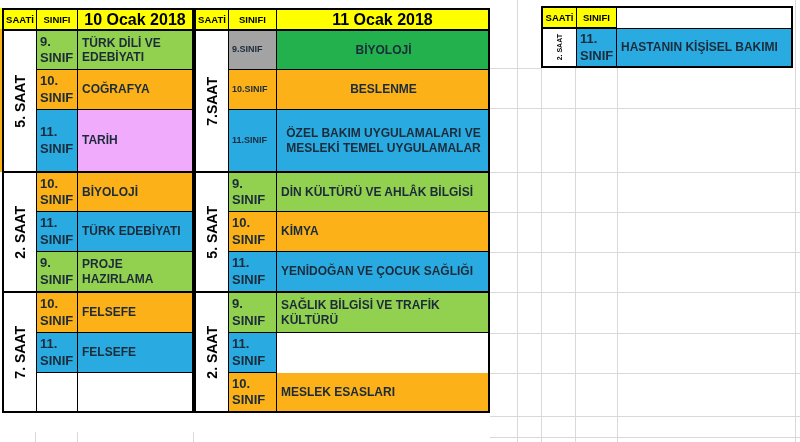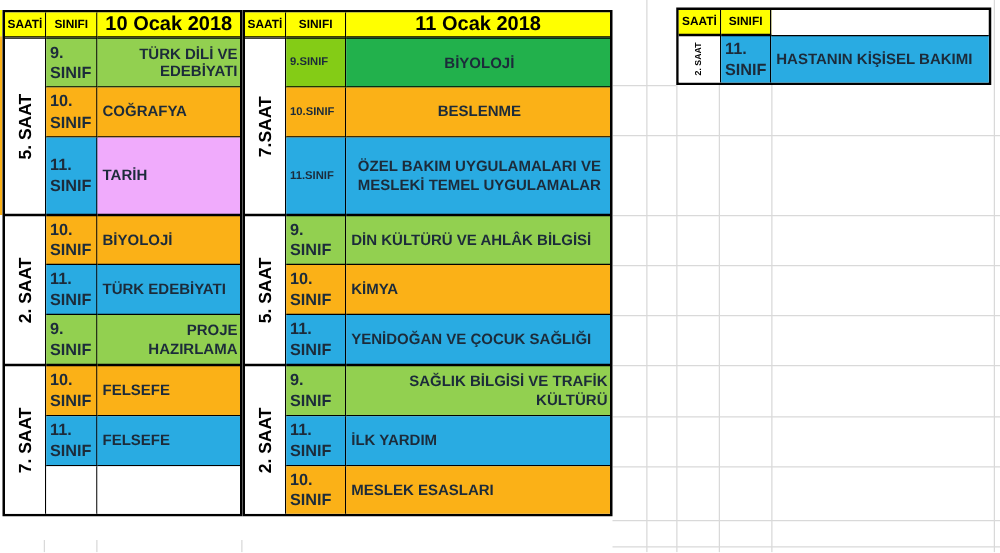--- a/index.html
+++ b/index.html
@@ -24,21 +24,21 @@
   .r6{grid-row:6}.r7{grid-row:7}.r8{grid-row:8}.r9{grid-row:9}.r10{grid-row:10;border-bottom:none}
   .saatA{grid-column:1;grid-row:2/5}
   .saatB{grid-column:1;grid-row:5/8}
   .saatC{grid-column:1;grid-row:8/11;border-bottom:none}
   .bt{border-top:1px solid #000}
   .hdr{justify-content:center;font-weight:700;font-size:9.5px;color:#000;}
   .date{font-size:16px;letter-spacing:0px;}
   .saat{justify-content:center;color:#000;font-weight:700;font-size:14px;background:#fff;}
   .vt{writing-mode:vertical-rl;transform:rotate(180deg);white-space:nowrap;}
   .grade{font-weight:700;font-size:13px;padding-left:3px;line-height:1.25;}
-  .subj{font-weight:700;font-size:12px;padding:0 2px 0 4px;line-height:1.2;text-align:right;}
+  .subj{font-weight:700;font-size:12px;padding:0 2px 0 4px;line-height:1.2;}
   .ctr{justify-content:center;text-align:center;}
   .g1{font-size:9px;white-space:nowrap;}
   #t2 .saat{font-size:7px;}
   #t2 .r2{border-bottom:none}
   .footnote{position:absolute;left:0;top:413px;width:491px;height:19px;background:#fff;
             border-bottom:1px solid #D9D9D9;font-size:11px;color:#000;display:flex;
             align-items:center;padding-left:4px;box-sizing:border-box;}
 </style>
 </head>
 <body>
@@ -104,21 +104,21 @@
   </div>
 
   <div class="t" id="t1">
     <div class="cell hdr c1 r1" style="background-color: rgb(255, 255, 0);">SAATİ</div>
     <div class="cell hdr c2 r1" style="background-color: rgb(255, 255, 0);">SINIFI</div>
     <div class="cell hdr date c3 r1" style="background-color: rgb(255, 255, 0);">11 Ocak 2018</div>
 
     <div class="cell saat saatA bt">
         <span class="vt">7.SAAT</span>
       </div>
-    <div class="cell grade g1 c2 r2 bt" style="background-color: #84cc16; text-align: right;">9.SINIF</div>
+    <div class="cell grade g1 c2 r2 bt" style="background-color: #a3a3a3; text-align: right;">9.SINIF</div>
     <div class="cell subj ctr c3 r2 bt" style="background-color: rgb(34, 177, 76);">BİYOLOJİ</div>
     <div class="cell grade g1 c2 r3" style="background-color: rgb(251, 177, 23);">10.SINIF</div>
     <div class="cell subj ctr c3 r3" style="background-color: rgb(251, 177, 23);">BESLENME</div>
     <div class="cell grade g1 c2 r4" style="background-color: rgb(41, 171, 226);">11.SINIF</div>
     <div class="cell subj ctr c3 r4" style="background-color: rgb(41, 171, 226);">ÖZEL BAKIM UYGULAMALARI VE MESLEKİ TEMEL UYGULAMALAR</div>
 
     <div class="cell saat saatB bt">
         <span class="vt">5. SAAT</span>
       </div>
     <div class="cell grade c2 r5 bt" style="background-color: rgb(146, 208, 80);">9. SINIF</div>
@@ -127,21 +127,20 @@
     <div class="cell subj  c3 r6" style="background-color: rgb(251, 177, 23);">KİMYA</div>
     <div class="cell grade c2 r7" style="background-color: rgb(41, 171, 226);">11. SINIF</div>
     <div class="cell subj  c3 r7" style="background-color: rgb(41, 171, 226);">YENİDOĞAN VE ÇOCUK SAĞLIĞI</div>
 
     <div class="cell saat saatC bt">
         <span class="vt">2. SAAT</span>
       </div>
     <div class="cell grade c2 r8 bt" style="background-color: rgb(146, 208, 80);">9. SINIF</div>
     <div class="cell subj  c3 r8 bt" style="background-color: rgb(146, 208, 80);">SAĞLIK BİLGİSİ VE TRAFİK KÜLTÜRÜ</div>
     <div class="cell grade c2 r9" style="background-color: rgb(41, 171, 226);">11. SINIF</div>
-    <div class="cell subj  c3 r9" style="background-color: rgb(41, 171, 226);">İLK YARDIM</div>
     <div class="cell grade c2 r10" style="background-color: rgb(251, 177, 23);">10. SINIF</div>
     <div class="cell subj  c3 r10" style="background-color: rgb(251, 177, 23);">MESLEK ESASLARI</div>
   </div>
 
   <div class="t" id="t2">
     <div class="cell hdr c1 r1" style="background-color: rgb(255, 255, 0);">SAATİ</div>
     <div class="cell hdr c2 r1" style="background-color: rgb(255, 255, 0);">SINIFI</div>
     <div class="cell saat c1 r2 bt">
         <span class="vt">2. SAAT</span>
       </div>

